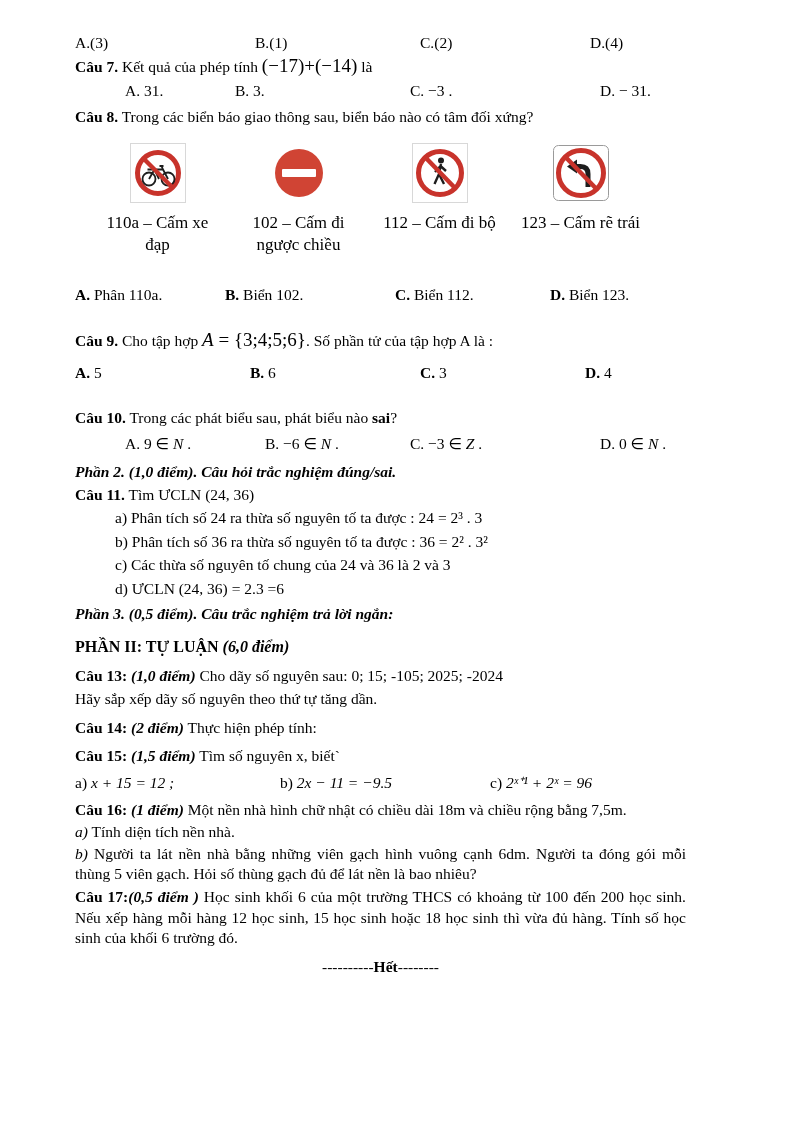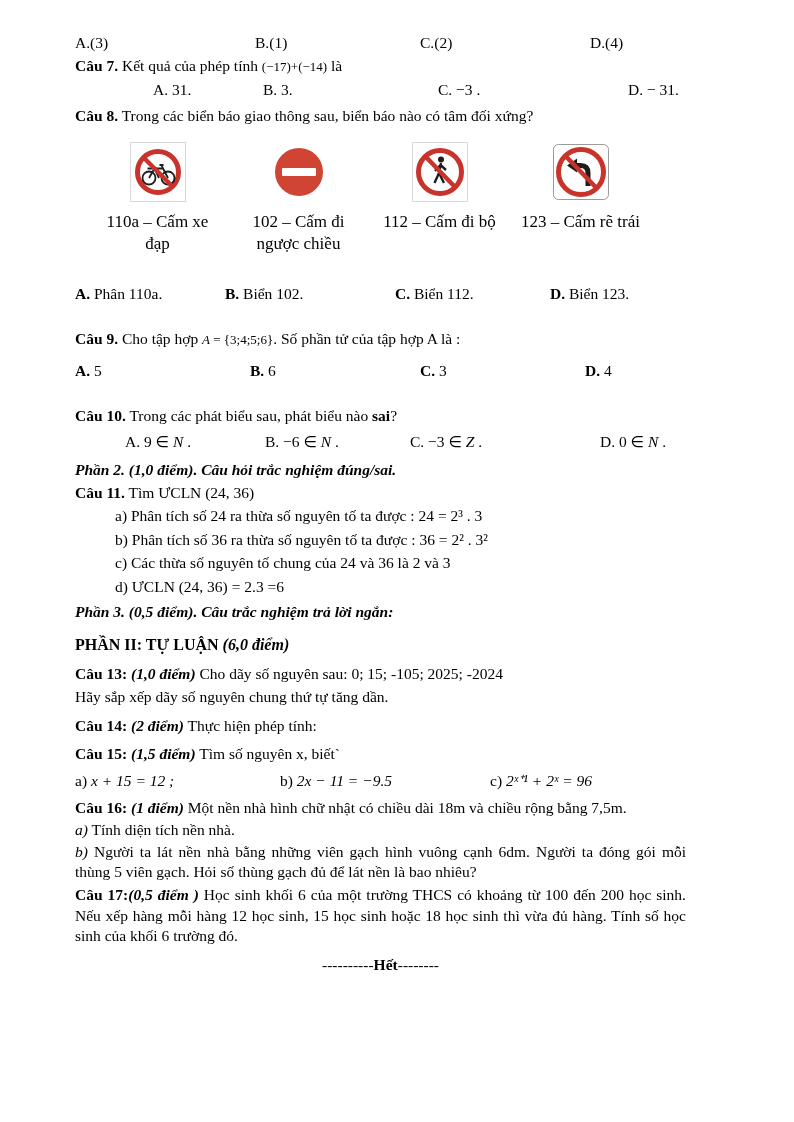--- a/index.html
+++ b/index.html
@@ -16,32 +16,32 @@
     overflow:hidden;
     background:#fff;
   }
   .row { display:flex; align-items:baseline; }
   .qline { margin-top:6px; }
   b { font-weight:bold; }
   .bi { font-weight:bold; font-style:italic; }
   .ital { font-style:italic; }
   .just { text-align:justify; }
   .math { font-family:"Liberation Serif", serif; }
-  .big { font-size:13px; line-height:1; }
+  .big { font-size:19px; line-height:1; }
   .mi { font-style:italic; }
   .set { font-style:italic; }
 
   
   .row-ans > :nth-child(1){ width:180px; }
   .row-ans > :nth-child(2){ width:165px; }
   .row-ans > :nth-child(3){ width:170px; }
 
   
   .row-q7 { padding-left:50px; margin-top:4px; }
-  .row-q7 > :nth-child(1){ width:110px;margin-left:28px; }
+  .row-q7 > :nth-child(1){ width:110px; }
   .row-q7 > :nth-child(2){ width:175px; }
   .row-q7 > :nth-child(3){ width:190px; }
 
   
   .signs { display:flex; margin-top:16px; padding-left:12px; }
   .sign-col { width:141px; display:flex; flex-direction:column; align-items:center; }
   .sign-img { height:60px; display:flex; align-items:center; justify-content:center; }
   .plate { border:1px solid #d8d8d8; background:#fff; padding:1px; display:flex; }
   .caption { font-size:17px; text-align:center; margin-top:9px; line-height:1.25; padding:0 6px; }
 
@@ -209,21 +209,21 @@
   <p class="sec2">
     <b>PHẦN II: TỰ LUẬN</b>
     <span class="bi">(6,0 điểm)</span>
   </p>
 
   <p class="qline" style="margin-top:8px;">
     <b>Câu 13:</b>
     <span class="bi">(1,0 điểm)</span>
     <span>Cho dãy số nguyên sau: 0; 15; -105; 2025; -2024</span>
   </p>
-  <p class="qline" style="margin-top:3px;">Hãy sắp xếp dãy số nguyên chung thứ tự tăng dần.</p>
+  <p class="qline" style="margin-top:3px;">Hãy sắp xếp dãy số nguyên theo thứ tự tăng dần.</p>
 
   <p class="qline" style="margin-top:8px;">
     <b>Câu 14:</b>
     <span class="bi">(2 điểm)</span>
     <span>Thực hiện phép tính:</span>
   </p>
 
   <p class="qline" style="margin-top:8px;">
     <b>Câu 15:</b>
     <span class="bi">(1,5 điểm)</span>

